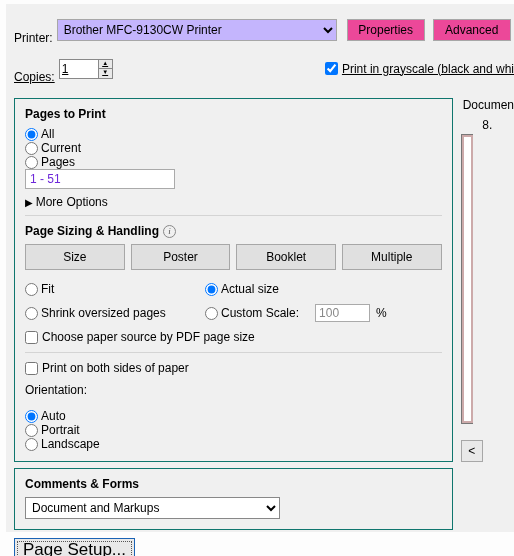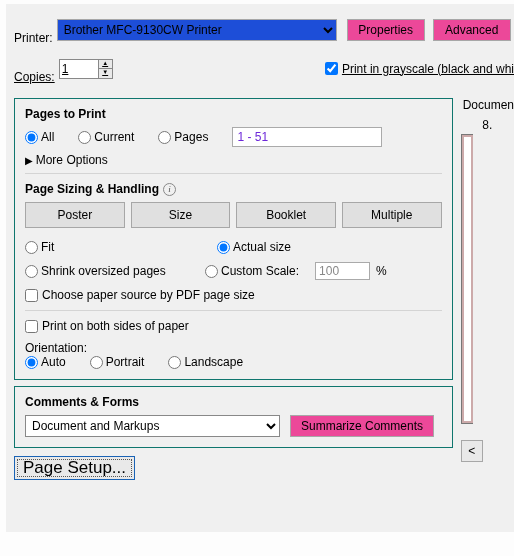--- a/index.html
+++ b/index.html
@@ -31,21 +31,21 @@
   .row {
     display: flex;
     align-items: center;
     margin-bottom: 8px;
   }
   .lbl { margin-right: 4px; margin-top: 17px; }
   select.printer-select {
     width: 280px;
     height: 22px;
     border: 1px solid #a7a7a7;
-    background: #1d4ed8;
+    background: #c4b5fd;
     font-family: inherit;
     font-size: 12px;
     padding: 0 2px;
   }
   .btn {
     height: 22px;
     border: 1px solid #a7a7a7;
     background: #ec4899;
     font-family: inherit;
     font-size: 12px;
@@ -117,22 +117,22 @@
     font-size: 9px;
     align-items: center;
     justify-content: center;
     color: #555;
     font-weight: normal;
     font-style: italic;
     font-family: Georgia, serif;
   }
   .radio-row {
     display: flex;
-    gap: 24px;
     margin-bottom: 6px;
+    flex-direction: column;
   }
   .radio-item {
     display: flex;
     align-items: center;
     gap: 3px;
   }
   .radio-item input { margin: 0; }
   .pages-input {
     width: 150px;
     height: 20px;
@@ -293,27 +293,27 @@
           </div>
 
           <hr class="hr">
 
           <div class="section-title">
             <span>Page Sizing &amp; Handling</span>
             <span class="info-icon">i</span>
           </div>
 
           <div class="seg-row">
+            <button class="seg-btn">Size</button>
             <button class="seg-btn">Poster</button>
-            <button class="seg-btn">Size</button>
             <button class="seg-btn">Booklet</button>
             <button class="seg-btn">Multiple</button>
           </div>
 
-          <div class="subrow" style="gap:12px;">
+          <div class="subrow" style="gap:0;">
             <label class="radio-item" style="width:180px">
               <input type="radio" name="sz" style="">
               <span>Fit</span>
             </label>
             <label class="radio-item">
               <input type="radio" name="sz" checked="" style="">
               <span>Actual size</span>
             </label>
           </div>
 
@@ -337,21 +337,21 @@
             <span>Choose paper source by PDF page size</span>
           </label>
 
           <hr class="hr">
 
           <label class="chk subrow">
             <input type="checkbox" style="">
             <span>Print on both sides of paper</span>
           </label>
 
-          <div style="margin-bottom:0;">Orientation:</div>
+          <div style="margin-bottom:12px;">Orientation:</div>
           <div class="radio-row" style="margin-bottom:0;">
             <label class="radio-item">
               <input type="radio" name="ori" checked="" style="">
               <span>Auto</span>
             </label>
             <label class="radio-item">
               <input type="radio" name="ori" style="">
               <span>Portrait</span>
             </label>
             <label class="radio-item">
@@ -361,21 +361,20 @@
           </div>
         </div>
 
         <div class="panel">
           <div class="section-title">Comments &amp; Forms</div>
           <div class="row" style="margin:0;">
             <select class="cf-select">
               <option>Document and Markups</option>
             </select>
             <span style="width:10px"></span>
-            <button class="btn" style="height:22px;">Summarize Comments</button>
           </div>
         </div>
 
         <div style="margin-top:8px;">
           <button class="page-setup-btn">Page Setup...</button>
         </div>
 
       </div>
 
       <div class="right-col">

